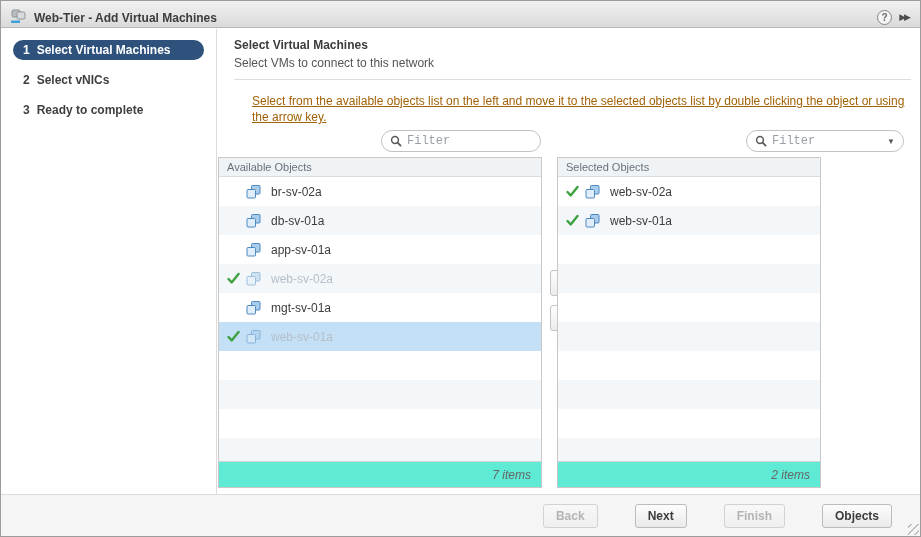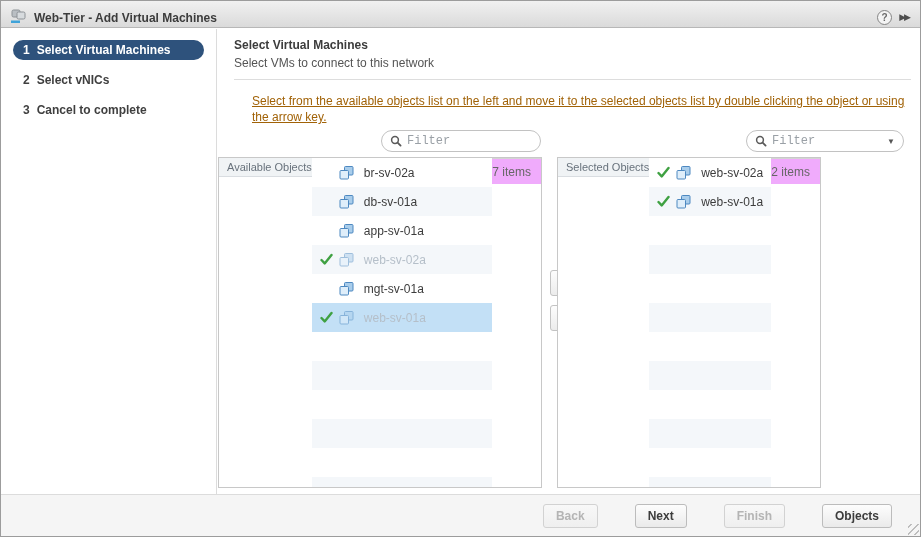--- a/index.html
+++ b/index.html
@@ -69,21 +69,21 @@
     border: none; outline: none; width: 100%; font-family: Liberation Mono, monospace;
     font-size: 12px; color: #3c3c3c; background: transparent;
   }
   .filter-box input::placeholder { color: #9aa0a6; }
   .filter-caret { flex: none; font-size: 8px; color: #555; margin-left: 4px; cursor: pointer; }
 
   
   .panel {
     position: absolute; top: 156px; height: 331px;
     border: 1px solid #c8c8c8; background: #fff;
-    display: flex; 
+    display: flex; flex-direction: column;
   }
   .panel-left  { left: 217px; width: 324px; }
   .panel-right { left: 556px; width: 264px; }
   .panel-header {
     flex: none; height: 19px; background: #f0f3f5; border-bottom: 1px solid #d9dde1;
     color: #68727c; font-size: 11px; padding: 3px 0 0 8px;
   }
   .rows {
     flex: 1 1 auto; overflow: hidden;
     background: repeating-linear-gradient(to bottom,
@@ -92,22 +92,22 @@
   .row { display: flex; align-items: center; height: 29px; padding-left: 8px; cursor: pointer; }
   .row .check { width: 19px; flex: none; display: flex; align-items: center; }
   .row .check svg { visibility: hidden; }
   .row.checked .check svg { visibility: visible; }
   .row .vmicon { width: 16px; flex: none; margin-right: 9px; display: flex; align-items: center; }
   .row .vmname { color: #3c3c3c; }
   .row.dimmed .vmname { color: #b5bfc9; }
   .row.dimmed .vmicon { opacity: 0.5; }
   .row.highlighted { background: #c3e0f6; }
   .panel-footer {
-    flex: none; height: 26px; background: #f0abfc; border-top: 1px solid #d4d4d4;
-    color: #666; text-align: right; padding: 6px 10px 0 0;
+    flex: none; height: 26px; background: #5eead4; border-top: 1px solid #d4d4d4;
+    color: #666; text-align: right; padding: 6px 10px 0 0; font-style: italic;
   }
 
   
   .move-btn {
     position: absolute; left: 549px; width: 27px; height: 26px;
     border: 1px solid #c3c3c3; border-radius: 3px;
     background: linear-gradient(#fdfdfd, #ececec);
     display: flex; align-items: center; justify-content: center; cursor: pointer;
   }
   .move-right { top: 269px; }
@@ -162,21 +162,21 @@
       <div class="step active">
     <span class="num">1</span>
     <span class="lbl">Select Virtual Machines</span>
   </div>
       <div class="step">
     <span class="num">2</span>
     <span class="lbl">Select vNICs</span>
   </div>
       <div class="step">
     <span class="num">3</span>
-    <span class="lbl">Cancel to complete</span>
+    <span class="lbl">Ready to complete</span>
   </div>
     </div>
 
   <div class="main-head">
     <div class="main-title">Select Virtual Machines</div>
     <div class="main-sub">Select VMs to connect to this network</div>
     <div class="head-divider"></div>
   </div>
 
   <div class="instructions">Select from the available objects list on the left and move it to the selected objects list by double clicking the object or using the arrow key.</div>

